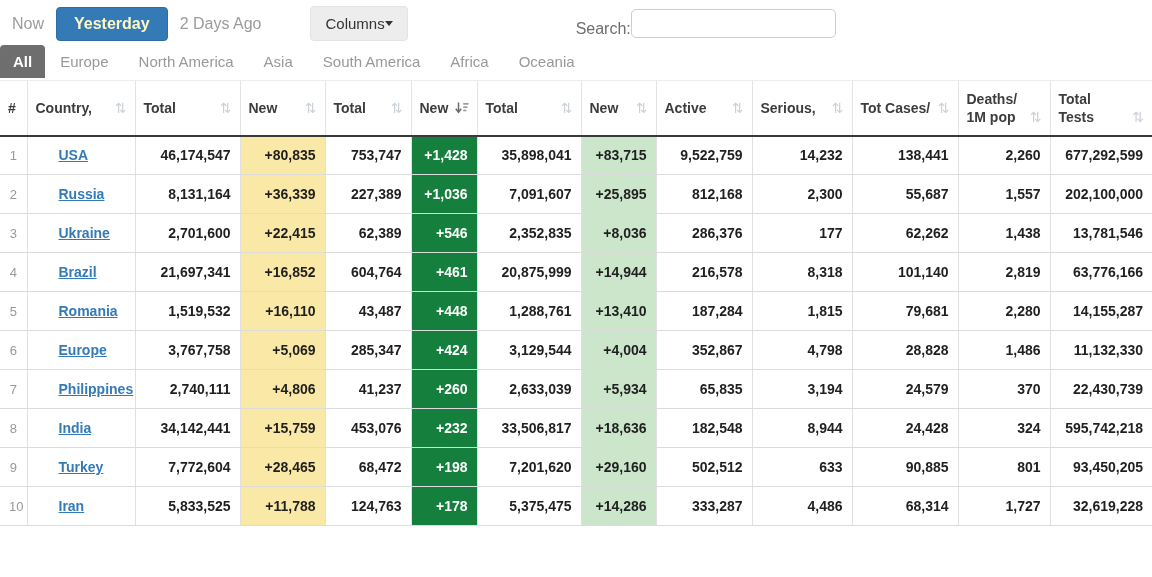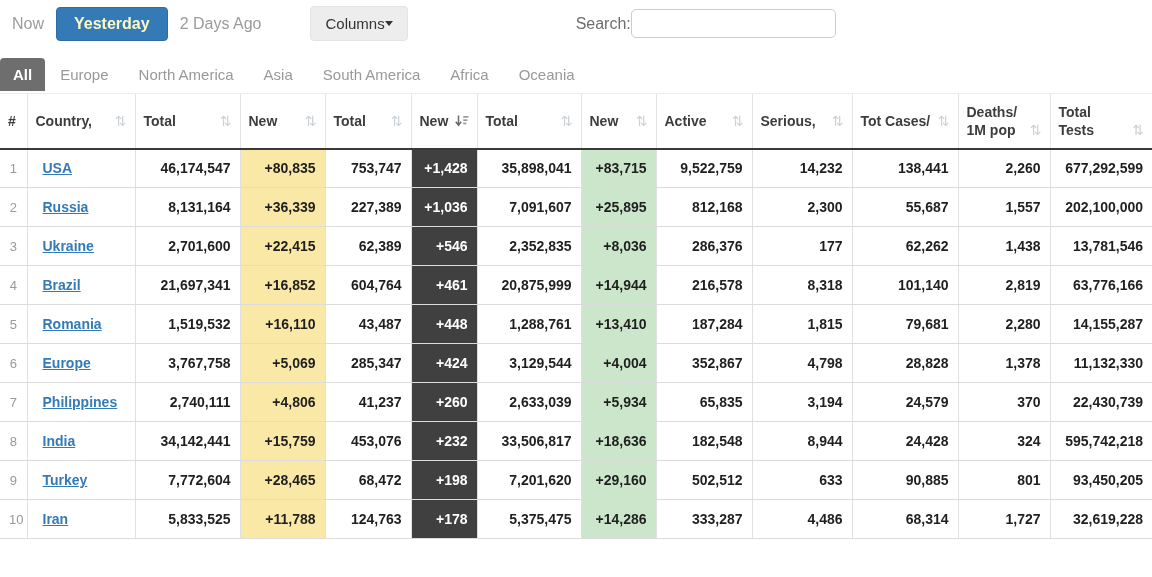--- a/index.html
+++ b/index.html
@@ -11,27 +11,27 @@
   .link-muted { color:#9b9b9b; font-size:16px; cursor:pointer; background:none; border:none;
     font-family:inherit; }
   .btn-yesterday { background:#337ab7; color:#fef9c3; font-weight:bold; font-size:16px;
     padding:7px 17px; border-radius:4px; border:1px solid #2e6da4; margin:0 12px; cursor:pointer;
     font-family:inherit; }
   .btn-columns { background:#ededed; color:#333; font-size:15px; padding:8px 14px;
     border-radius:4px; border:1px solid #e3e3e3; margin-left:49px; display:flex;
     align-items:center; cursor:pointer; font-family:inherit; }
   .caret { width:0; height:0; border-left:4px solid transparent; border-right:4px solid transparent;
     border-top:5px solid #333; display:inline-block; }
-  .search-wrap { margin-left:168px; display:flex; align-items:center; gap:0; }
+  .search-wrap { margin-left:168px; display:flex; align-items:flex-end; gap:0; }
   .search-label { color:#6d6d6d; font-size:16px; }
   .search-input { width:205px; height:29px; border:1px solid #ccc; border-radius:5px;
     padding:0 8px; font-size:14px; font-family:inherit; }
 
   
-  .tabs { display:flex; align-items:flex-end; margin-top:17px;text-align:center; }
+  .tabs { display:flex; align-items:flex-end; margin-top:4px;text-align:center; }
   .tab { font-size:15px; color:#999; padding:8px 15px; cursor:pointer; }
   .tab.active { background:#6e6e6e; color:#fff; font-weight:bold; border-radius:4px 4px 0 0;
     padding:8px 13px; }
 
   
   table { border-collapse:collapse; table-layout:fixed; width:1152px; margin-top:2px; }
   thead th { height:55px; border-left:1px solid #e3e3e3; border-top:1px solid #ededed;
     border-bottom:2px solid #3a3a3a; vertical-align:middle; font-size:14px; color:#3c3c3c;
     text-align:left; padding:4px 8px; cursor:pointer; }
   thead th:first-child { border-left:none; }
@@ -39,24 +39,24 @@
   .thi2 { line-height:18px; }
   .thi2 .l2 { display:flex; align-items:center; }
   .sic { margin-left:auto; color:#ccd1d6; font-size:14px; font-weight:normal; }
   .sicsvg { margin-left:auto; display:block; }
 
   tbody td { height:39px; border-bottom:1px solid #dcdcdc; border-left:1px solid #e0e0e0;
     font-size:14px; padding:4px 9px; vertical-align:middle; }
   tbody td:first-child { border-left:none; }
   .num { text-align:right; font-weight:bold; color:#1f1f1f; }
   .rank { text-align:center; color:#999; font-size:13px; }
-  .country { padding-left:15px; }
+  .country { padding-left:31px; }
   .country a { color:#337ab7; font-weight:bold; text-decoration:underline; font-size:14px; }
   td.yellow { background:#FAE8A6;margin-left:20px; }
-  td.red { background:#404040; color:#fff; }
+  td.red { background:#15803d; color:#fff; }
   td.green { background:#CCE6CB; }
   tr.world td { background:#dcdcdc; font-weight:normal; color:#3d3d3d;
     border-left-color:#cfcfcf; font-size:15px; }
   tr.world td.country-cell { padding-left:13px; }
 </style>
 </head>
 <body>
 
 <div class="toolbar">
   <button class="link-muted">Now</button>
@@ -277,21 +277,21 @@
     <td class="country"><a href="#">Europe</a></td>
     <td class="num">3,767,758</td>
     <td class="num yellow">+5,069</td>
     <td class="num">285,347</td>
     <td class="num red">+424</td>
     <td class="num">3,129,544</td>
     <td class="num green">+4,004</td>
     <td class="num">352,867</td>
     <td class="num">4,798</td>
     <td class="num">28,828</td>
-    <td class="num">1,378</td>
+    <td class="num">1,486</td>
     <td class="num">11,132,330</td>
   </tr>
 
   <tr class="crow">
     <td class="rank">7</td>
     <td class="country"><a href="#">Philippines</a></td>
     <td class="num">2,740,111</td>
     <td class="num yellow">+4,806</td>
     <td class="num">41,237</td>
     <td class="num red">+260</td>

